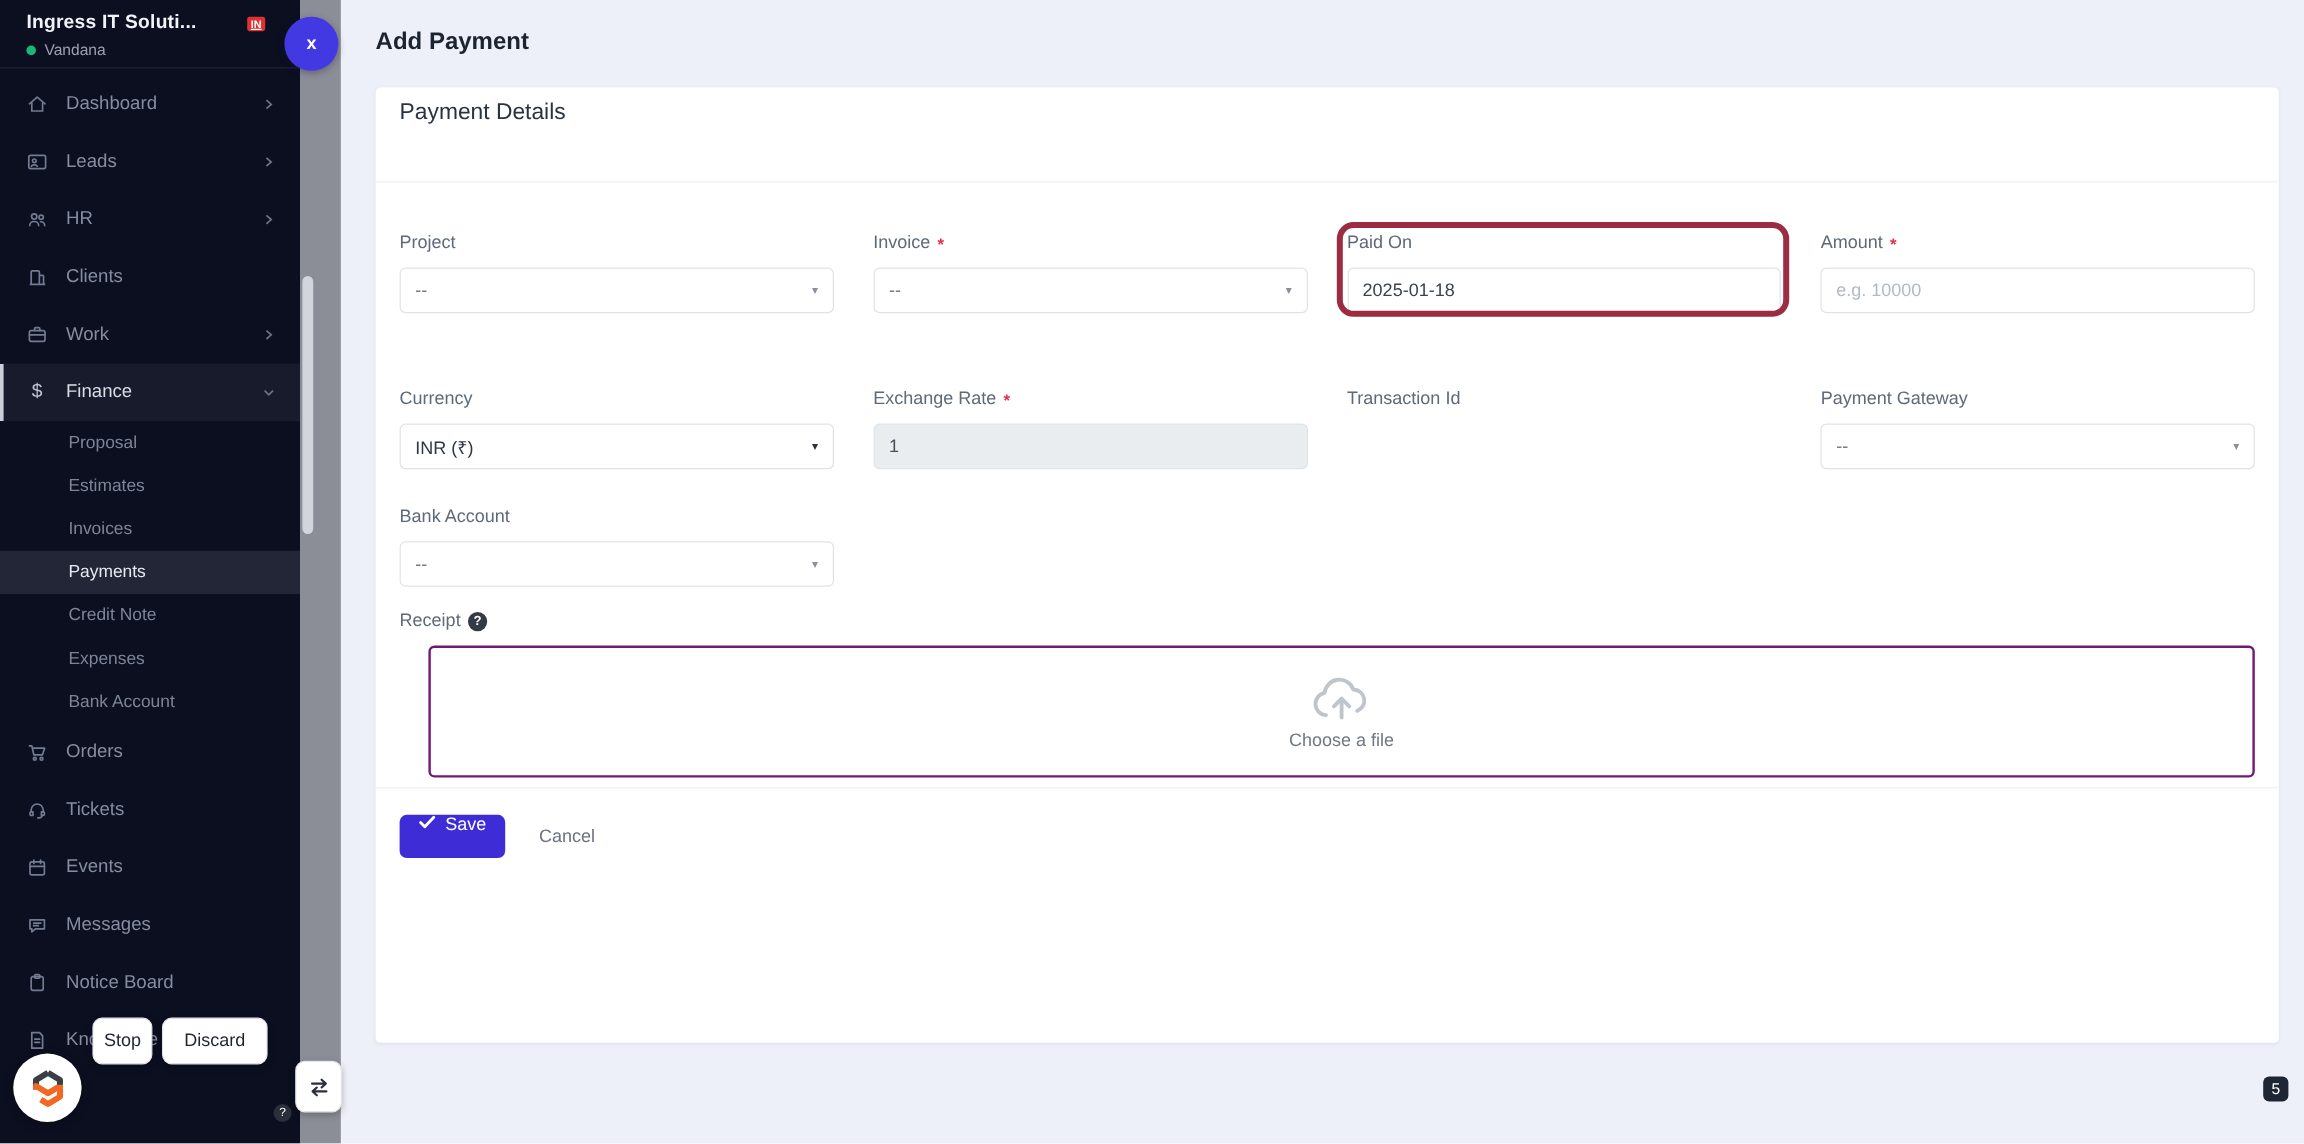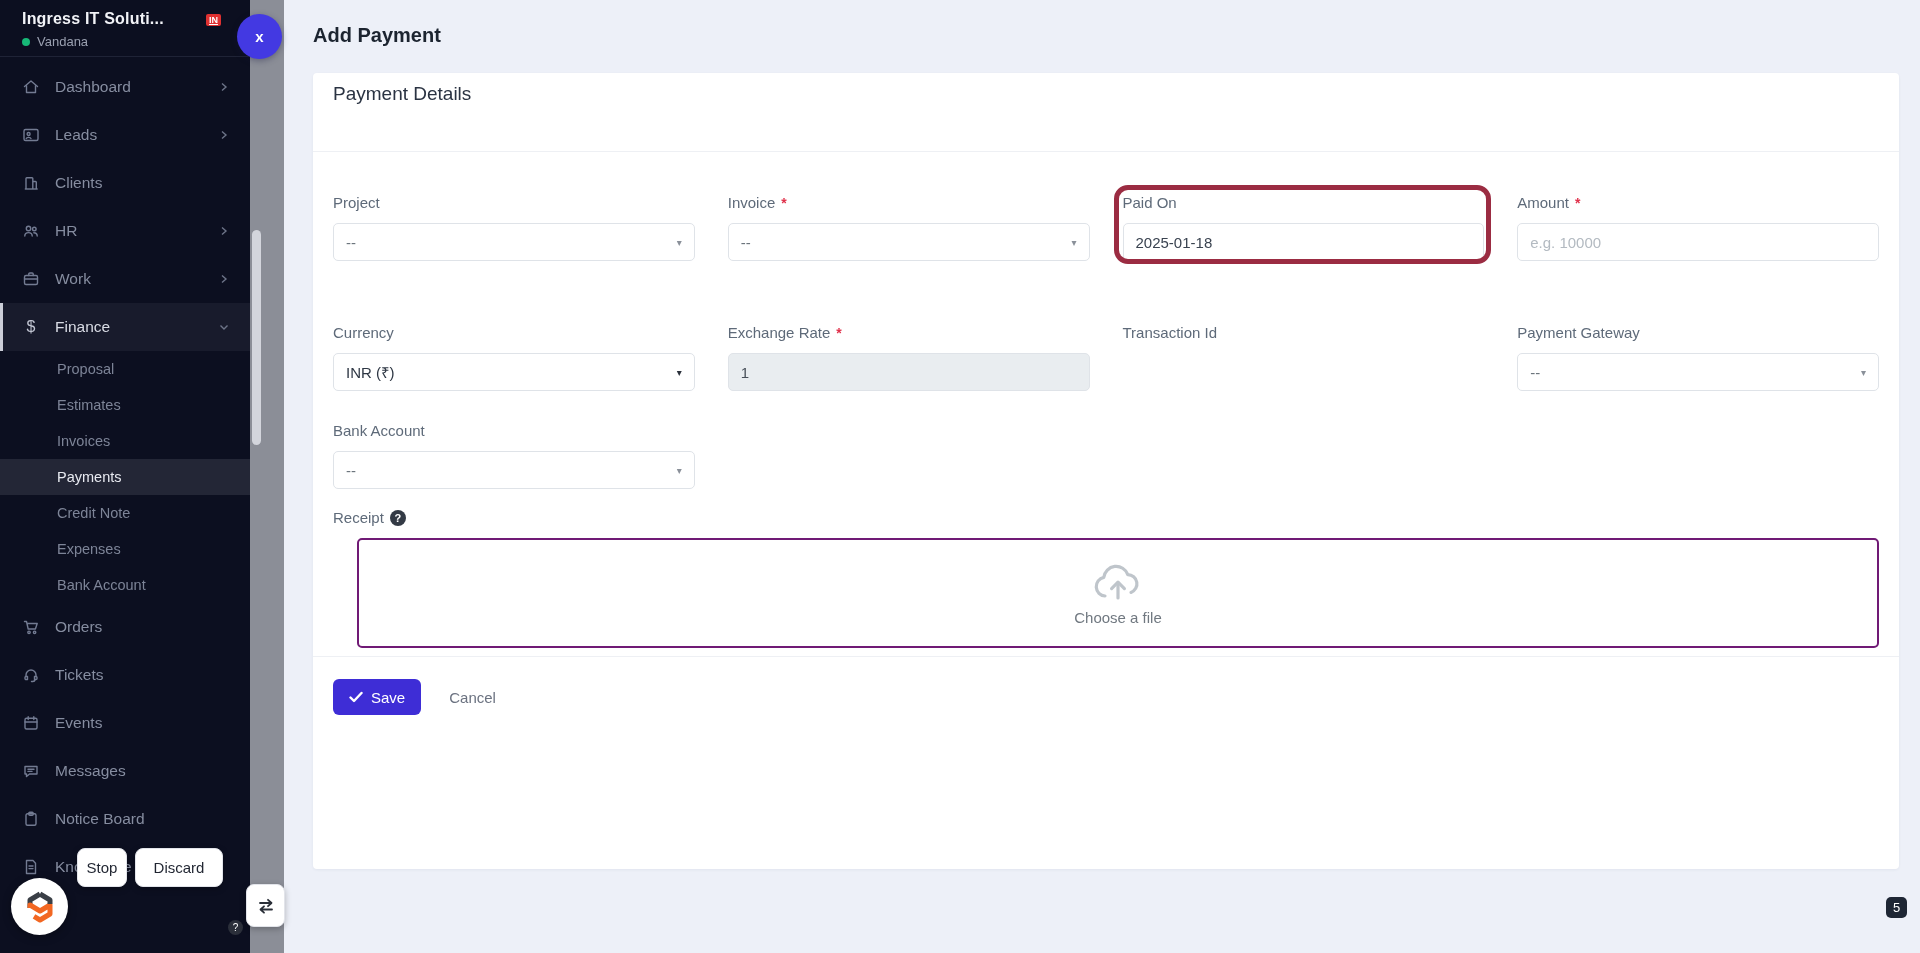--- a/index.html
+++ b/index.html
@@ -67,21 +67,21 @@
     border:5px solid #9b2c42; border-radius:14px; pointer-events:none; }
   .help-circle { width:16px; height:16px; border-radius:50%; background:#333a45; color:#fff;
     font-size:11px; font-weight:bold; display:inline-flex; align-items:center; justify-content:center; cursor:pointer; }
   .upload-box { height:110px; border:2px solid #701a75; border-radius:5px; display:flex; flex-direction:column;
     align-items:center; justify-content:center; gap:6px; cursor:pointer; background:#fff;margin-left:24px; }
   .upload-text { font-size:15px; color:#707880; }
   .ta { width:100%; height:76px; border:1px solid #dfe3e8; border-radius:5px; resize:vertical;
     padding:10px 12px; font-size:15px; color:#3a4350; font-family:"Liberation Sans",sans-serif; }
   .card-foot { margin-top:8px; border-top:1px solid #eef0f4; padding:22px 20px 0; display:flex; align-items:center; }
   .btn-save { height:36px; padding:0 16px; background:#3e2dd6; border:none; border-radius:6px; color:#fff;
-    font-size:15px; display:inline-flex; align-items:center; gap:8px; cursor:pointer; font-family:"Liberation Sans",sans-serif; }
+    font-size:15px; display:inline-flex; gap:8px; cursor:pointer; font-family:"Liberation Sans",sans-serif; }
   .btn-cancel { margin-left:28px; background:none; border:none; color:#6b7280; font-size:15px; cursor:pointer; font-family:"Liberation Sans",sans-serif; }
   
   .logo-circle { position:absolute; left:11px; top:878px; width:57px; height:57px; border-radius:50%;
     background:#fff; box-shadow:0 2px 8px rgba(0,0,0,.35); display:flex; align-items:center; justify-content:center; z-index:8; cursor:pointer; }
   .ov-btn { position:absolute; top:848px; height:39px; background:#fff; border:1px solid #e2e4ea;
     border-radius:8px; box-shadow:0 2px 6px rgba(0,0,0,.25); font-size:15px; color:#1f2430;
     display:flex; align-items:center; justify-content:center; z-index:8; cursor:pointer; font-family:"Liberation Sans",sans-serif; }
   .stop-btn { left:77px; width:50px; }
   .discard-btn { left:135px; width:88px; }
   .swap-btn { position:absolute; left:246px; top:884px; width:39px; height:43px; background:#fff;
@@ -131,44 +131,44 @@
       </span>
       <span class="lbl">Leads</span>
       <span class="chev">
           <svg width="12" height="12" viewBox="0 0 12 12" fill="none" stroke="currentColor" stroke-width="1.4">
             <path d="M4 2.5 8 6l-4 3.5"></path>
           </svg>
         </span>
     </div>
     <div class="nav-item">
       <span class="ic">
+        <svg width="18" height="18" viewBox="0 0 18 18" fill="none" stroke="currentColor" stroke-width="1.4" stroke-linecap="round" stroke-linejoin="round">
+            <circle cx="6.5" cy="6.5" r="2.2"></circle>
+            <path d="M2.8 14c0-2.3 1.9-3.4 3.7-3.4S10.2 11.7 10.2 14"></path>
+            <circle cx="12.3" cy="7" r="1.8"></circle>
+            <path d="M11.8 10.8c1.9 0 3.4 1.2 3.4 3.2"></path>
+          </svg>
+      </span>
+      <span class="lbl">HR</span>
+      <span class="chev">
+          <svg width="12" height="12" viewBox="0 0 12 12" fill="none" stroke="currentColor" stroke-width="1.4">
+            <path d="M4 2.5 8 6l-4 3.5"></path>
+          </svg>
+        </span>
+    </div>
+    <div class="nav-item">
+      <span class="ic">
         <svg width="18" height="18" viewBox="0 0 18 18" fill="none" stroke="currentColor" stroke-width="1.4" stroke-linejoin="round">
             <path d="M4 15V4.5a.8.8 0 0 1 .8-.8H10a.8.8 0 0 1 .8.8V15"></path>
             <path d="M10.8 7.5h2.7a.8.8 0 0 1 .8.8V15"></path>
             <path d="M2.8 15h12.9"></path>
             <path d="M6 6.5h.01M8.6 6.5h.01M6 9h.01M8.6 9h.01M6 11.5h.01M8.6 11.5h.01"></path>
           </svg>
       </span>
       <span class="lbl">Clients</span>
-    </div>
-    <div class="nav-item">
-      <span class="ic">
-        <svg width="18" height="18" viewBox="0 0 18 18" fill="none" stroke="currentColor" stroke-width="1.4" stroke-linecap="round" stroke-linejoin="round">
-            <circle cx="6.5" cy="6.5" r="2.2"></circle>
-            <path d="M2.8 14c0-2.3 1.9-3.4 3.7-3.4S10.2 11.7 10.2 14"></path>
-            <circle cx="12.3" cy="7" r="1.8"></circle>
-            <path d="M11.8 10.8c1.9 0 3.4 1.2 3.4 3.2"></path>
-          </svg>
-      </span>
-      <span class="lbl">HR</span>
-      <span class="chev">
-          <svg width="12" height="12" viewBox="0 0 12 12" fill="none" stroke="currentColor" stroke-width="1.4">
-            <path d="M4 2.5 8 6l-4 3.5"></path>
-          </svg>
-        </span>
     </div>
     <div class="nav-item">
       <span class="ic">
         <svg width="18" height="18" viewBox="0 0 18 18" fill="none" stroke="currentColor" stroke-width="1.4" stroke-linecap="round" stroke-linejoin="round">
             <rect x="2.5" y="5.5" width="13" height="9" rx="1.5"></rect>
             <path d="M6.8 5.5V4a1 1 0 0 1 1-1h2.4a1 1 0 0 1 1 1v1.5"></path>
             <path d="M2.5 9h13"></path>
           </svg>
       </span>
       <span class="lbl">Work</span>

